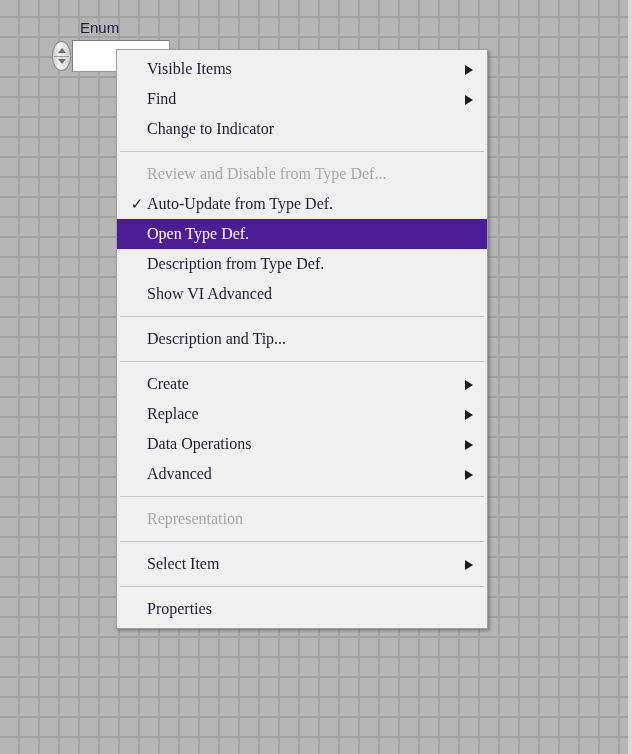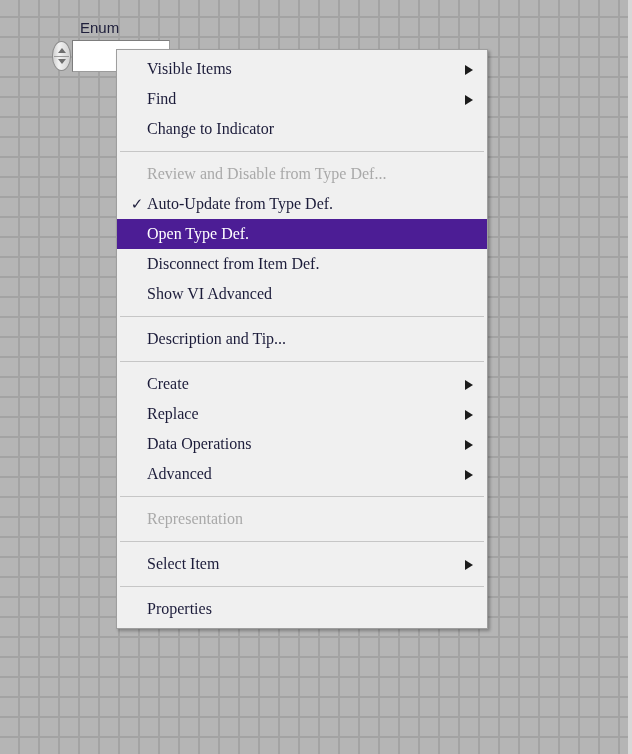--- a/index.html
+++ b/index.html
@@ -189,21 +189,21 @@
 </div>
 
 <div id="context-menu">
     <div class="menu-item"><span class="label">Visible Items</span><span class="submenu-arrow"></span></div>
     <div class="menu-item"><span class="label">Find</span><span class="submenu-arrow"></span></div>
     <div class="menu-item"><span class="label">Change to Indicator</span></div>
     <div class="menu-sep"></div>
     <div class="menu-item disabled"><span class="label">Review and Disable from Type Def...</span></div>
     <div class="menu-item"><span class="check">✓</span><span class="label">Auto-Update from Type Def.</span></div>
     <div class="menu-item selected"><span class="label">Open Type Def.</span></div>
-    <div class="menu-item"><span class="label">Disconnect from Item Def.</span></div>
+    <div class="menu-item"><span class="label">Description from Type Def.</span></div>
     <div class="menu-item"><span class="label">Show VI Advanced</span></div>
     <div class="menu-sep"></div>
     <div class="menu-item"><span class="label">Description and Tip...</span></div>
     <div class="menu-sep"></div>
     <div class="menu-item"><span class="label">Create</span><span class="submenu-arrow"></span></div>
     <div class="menu-item"><span class="label">Replace</span><span class="submenu-arrow"></span></div>
     <div class="menu-item"><span class="label">Data Operations</span><span class="submenu-arrow"></span></div>
     <div class="menu-item"><span class="label">Advanced</span><span class="submenu-arrow"></span></div>
     <div class="menu-sep"></div>
     <div class="menu-item disabled"><span class="label">Representation</span></div>

